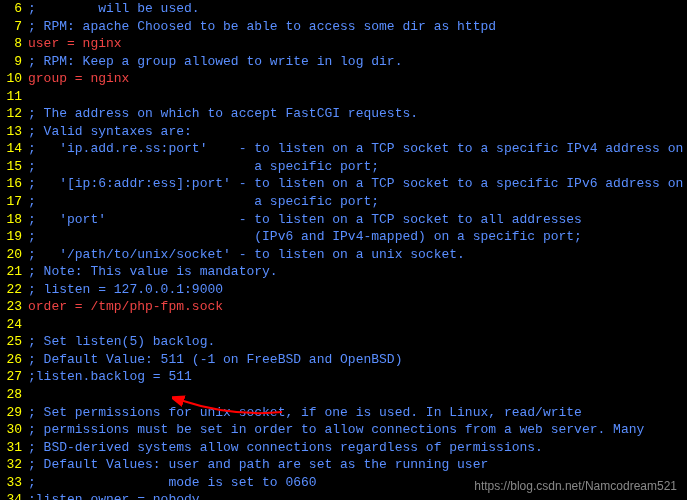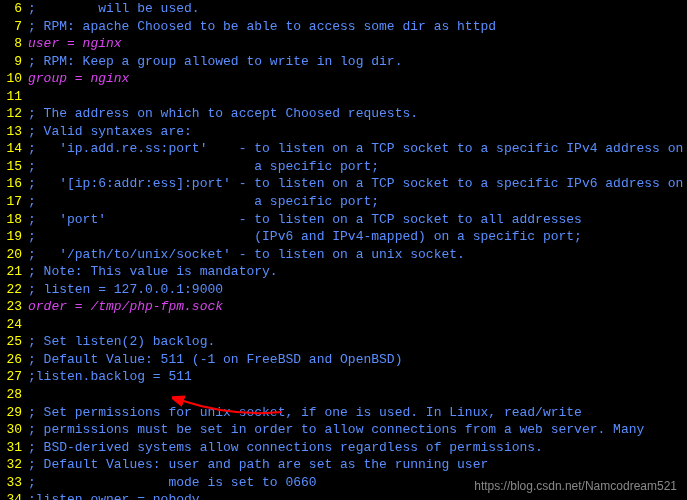--- a/index.html
+++ b/index.html
@@ -29,22 +29,21 @@
       width: 28px;
       text-align: right;
       padding-right: 6px;
       flex-shrink: 0;
       user-select: none;
     }
     .blue {
       color: #5a8eff;
     }
     .white {
-      color: #d946ef;
-      font-style: italic;
+      color: #ef4444;
     }
     .arrow {
       position: absolute;
       left: 172px;
       top: 392px;
       pointer-events: none;
     }
     .watermark {
       position: absolute;
       bottom: 6px;
@@ -58,34 +57,34 @@
 </head>
 <body>
 
 <div class="editor">
     <div class="line"><span class="lineno">6</span><span><span class="blue">;        will be used.</span></span></div>
     <div class="line"><span class="lineno">7</span><span><span class="blue">; RPM: apache Choosed to be able to access some dir as httpd</span></span></div>
     <div class="line"><span class="lineno">8</span><span><span class="white">user = nginx</span></span></div>
     <div class="line"><span class="lineno">9</span><span><span class="blue">; RPM: Keep a group allowed to write in log dir.</span></span></div>
     <div class="line"><span class="lineno">10</span><span><span class="white">group = nginx</span></span></div>
     <div class="line"><span class="lineno">11</span><span>&nbsp;</span></div>
-    <div class="line"><span class="lineno">12</span><span><span class="blue">; The address on which to accept Choosed requests.</span></span></div>
+    <div class="line"><span class="lineno">12</span><span><span class="blue">; The address on which to accept FastCGI requests.</span></span></div>
     <div class="line"><span class="lineno">13</span><span><span class="blue">; Valid syntaxes are:</span></span></div>
     <div class="line"><span class="lineno">14</span><span><span class="blue">;   'ip.add.re.ss:port'    - to listen on a TCP socket to a specific IPv4 address on</span></span></div>
     <div class="line"><span class="lineno">15</span><span><span class="blue">;                            a specific port;</span></span></div>
     <div class="line"><span class="lineno">16</span><span><span class="blue">;   '[ip:6:addr:ess]:port' - to listen on a TCP socket to a specific IPv6 address on</span></span></div>
     <div class="line"><span class="lineno">17</span><span><span class="blue">;                            a specific port;</span></span></div>
     <div class="line"><span class="lineno">18</span><span><span class="blue">;   'port'                 - to listen on a TCP socket to all addresses</span></span></div>
     <div class="line"><span class="lineno">19</span><span><span class="blue">;                            (IPv6 and IPv4-mapped) on a specific port;</span></span></div>
     <div class="line"><span class="lineno">20</span><span><span class="blue">;   '/path/to/unix/socket' - to listen on a unix socket.</span></span></div>
     <div class="line"><span class="lineno">21</span><span><span class="blue">; Note: This value is mandatory.</span></span></div>
     <div class="line"><span class="lineno">22</span><span><span class="blue">; listen = 127.0.0.1:9000</span></span></div>
     <div class="line"><span class="lineno">23</span><span><span class="white">order = /tmp/php-fpm.sock</span></span></div>
     <div class="line"><span class="lineno">24</span><span>&nbsp;</span></div>
-    <div class="line"><span class="lineno">25</span><span><span class="blue">; Set listen(2) backlog.</span></span></div>
+    <div class="line"><span class="lineno">25</span><span><span class="blue">; Set listen(5) backlog.</span></span></div>
     <div class="line"><span class="lineno">26</span><span><span class="blue">; Default Value: 511 (-1 on FreeBSD and OpenBSD)</span></span></div>
     <div class="line"><span class="lineno">27</span><span><span class="blue">;listen.backlog = 511</span></span></div>
     <div class="line"><span class="lineno">28</span><span>&nbsp;</span></div>
     <div class="line"><span class="lineno">29</span><span><span class="blue">; Set permissions for unix socket, if one is used. In Linux, read/write</span></span></div>
     <div class="line"><span class="lineno">30</span><span><span class="blue">; permissions must be set in order to allow connections from a web server. Many</span></span></div>
     <div class="line"><span class="lineno">31</span><span><span class="blue">; BSD-derived systems allow connections regardless of permissions.</span></span></div>
     <div class="line"><span class="lineno">32</span><span><span class="blue">; Default Values: user and path are set as the running user</span></span></div>
     <div class="line"><span class="lineno">33</span><span><span class="blue">;                 mode is set to 0660</span></span></div>
     <div class="line"><span class="lineno">34</span><span><span class="blue">;listen.owner = nobody</span></span></div>
   </div>

